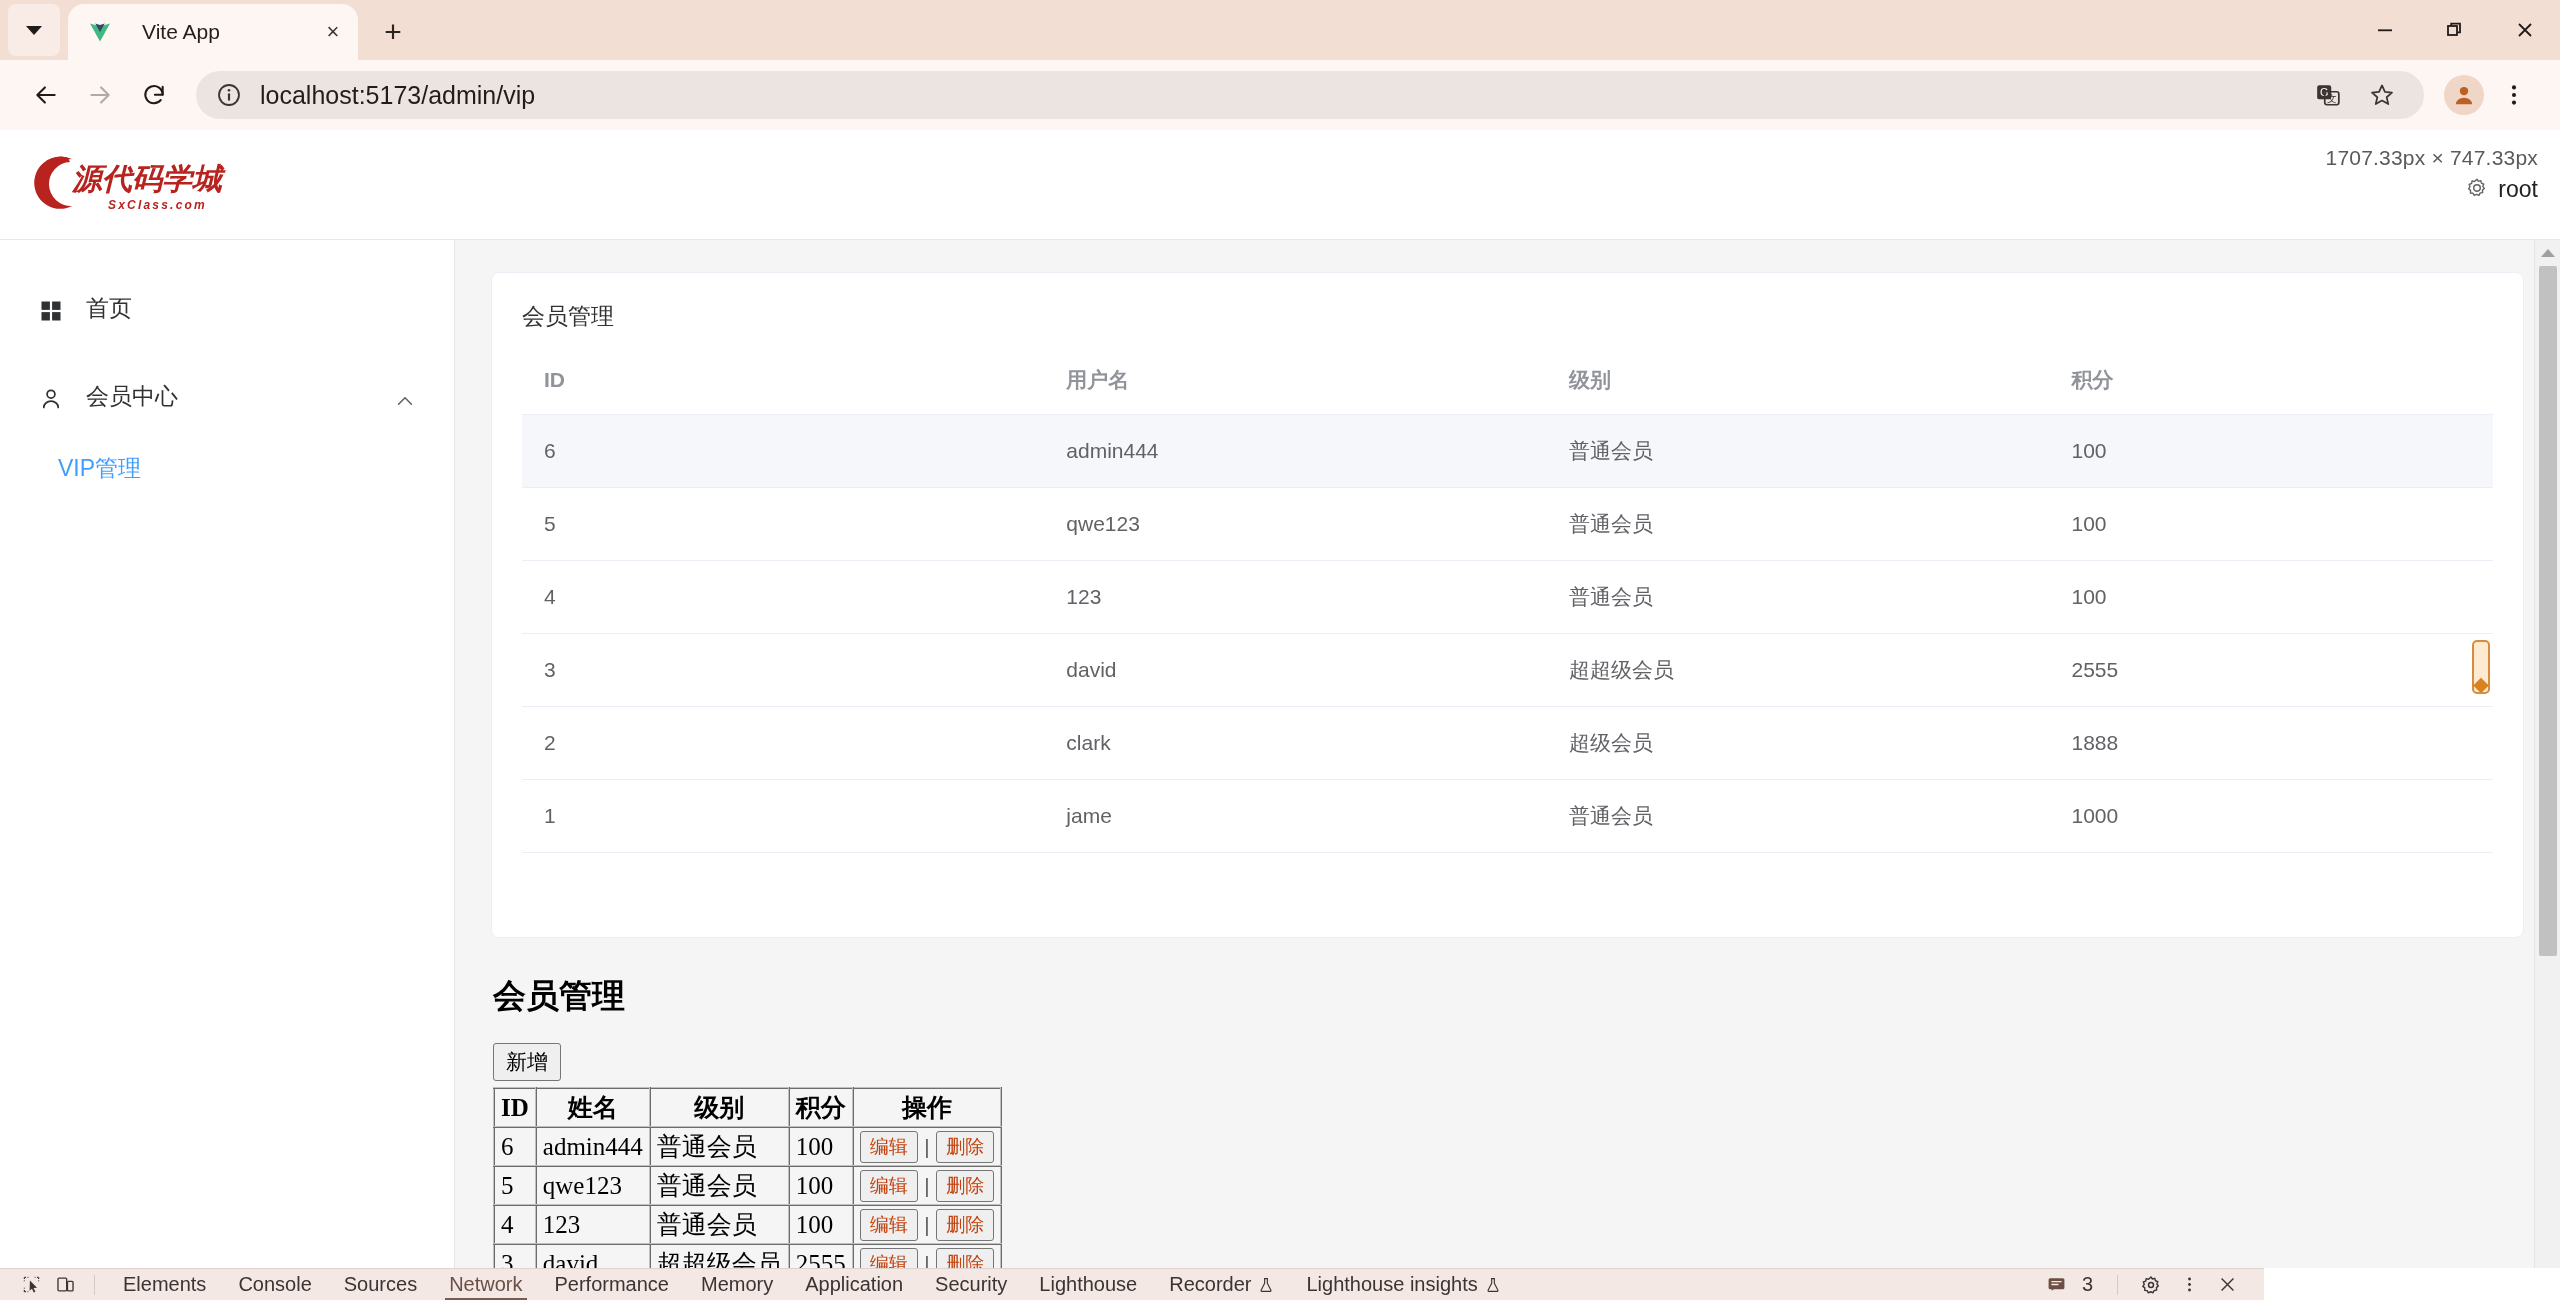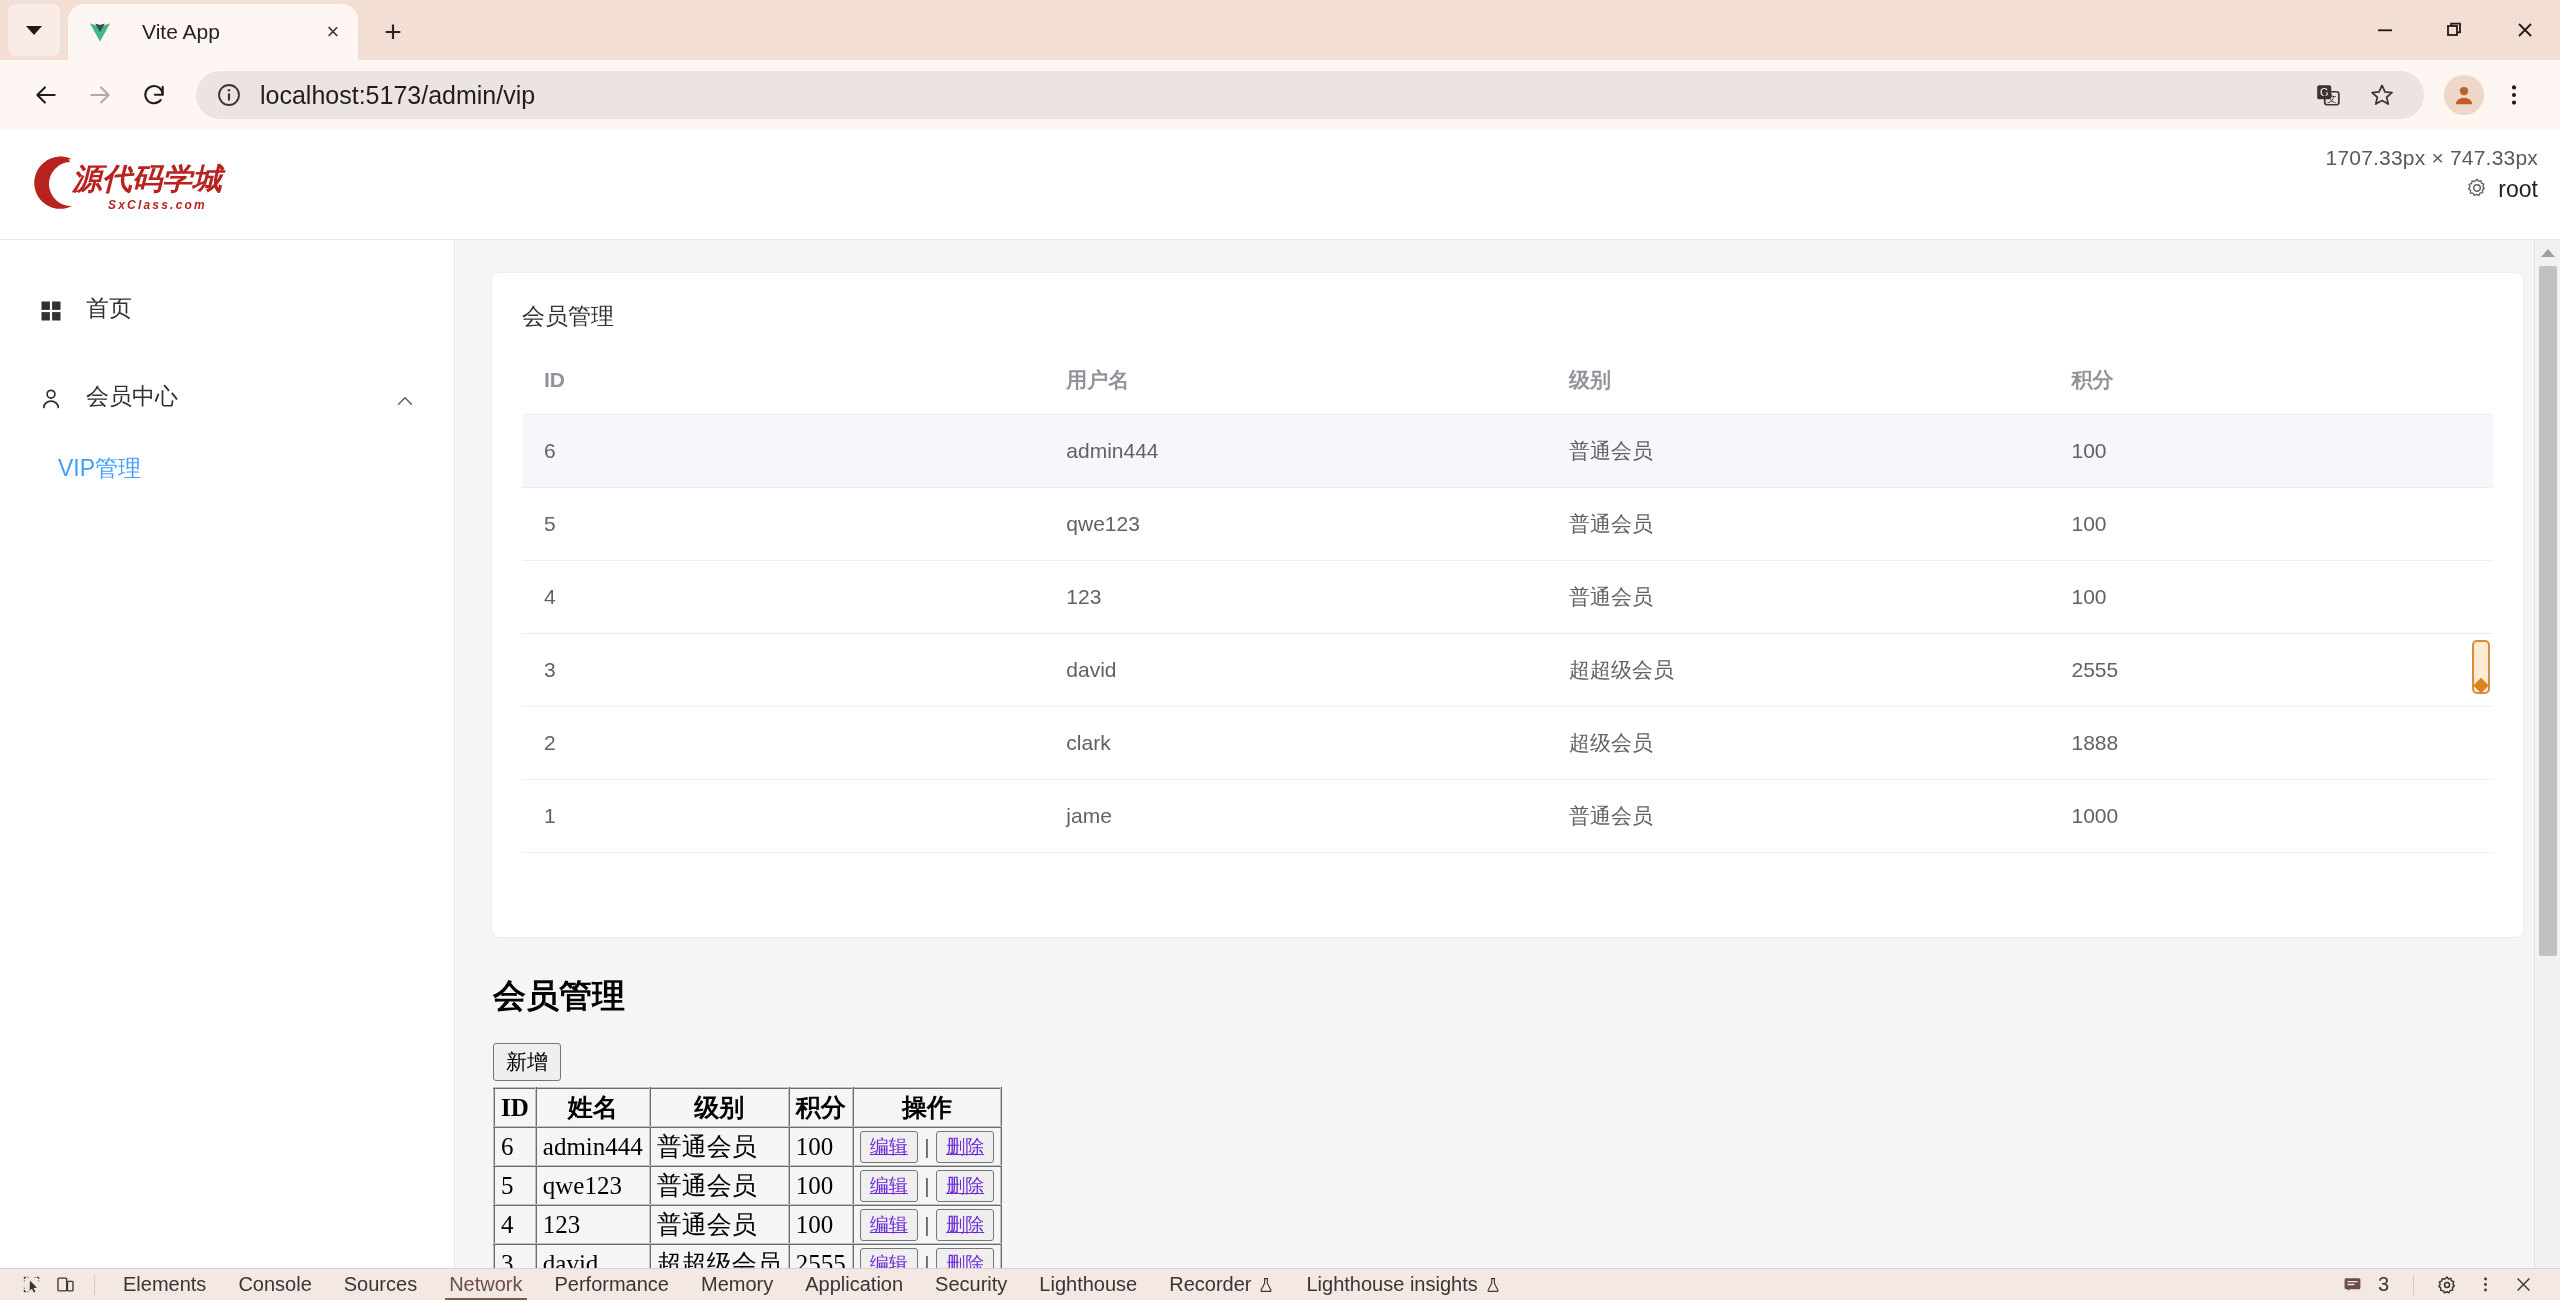--- a/index.html
+++ b/index.html
@@ -185,21 +185,21 @@
     border: 2px inset #c0c0c0; padding: 2px 6px; font-size: 25px;
     color: #000; font-family: "Liberation Serif", "DejaVu Serif", serif;
     white-space: nowrap;
   }
   #plain-table th { text-align: center; font-weight: bold; }
   #plain-table td.c-id { text-align: left; }
   .op-cell { text-align: center; }
   .op-btn {
     font-size: 19px; font-family: "Liberation Sans", sans-serif;
     padding: 2px 9px; background: #efefef; border: 1px solid #767676;
-    border-radius: 3px; color: #6d28d9; text-decoration: underline;
+    border-radius: 3px; color: #c2410c;
   }
   .op-sep { padding: 0 7px; color: #000; font-size: 22px; }
 
   
   #page-scrollbar {
     position: absolute; right: 0; top: 110px; width: 26px;
     height: 1028px; background: #f1f1f1; border-left: 1px solid #e4e4e4;
   }
   #sb-up-arrow {
     height: 26px; display: flex; align-items: center; justify-content: center;
@@ -208,21 +208,21 @@
     width: 0; height: 0; border-left: 7px solid transparent;
     border-right: 7px solid transparent; border-bottom: 8px solid #a0a0a0;
   }
   #sb-thumb {
     position: absolute; top: 26px; left: 4px; width: 18px; height: 690px;
     background: #c1c1c1; border-radius: 2px;
   }
 
   
   #devtools {
-    position: absolute; left: 0; top: 1268px; width: 2560px; height: 32px;
+    position: absolute; left: 0; top: 1268px; width: 2264px; height: 32px;
     background: #f3e8e4; border-top: 1px solid #dfd2cd;
     display: flex; align-items: center; padding: 0 14px; gap: 0;
   }
   .dt-icon-btn {
     width: 34px; height: 28px; display: flex; align-items: center;
     justify-content: center; color: #3c3432;
   }
   .dt-divider {
     width: 1px; height: 20px; background: #d9c7c1; margin: 0 12px;
   }

